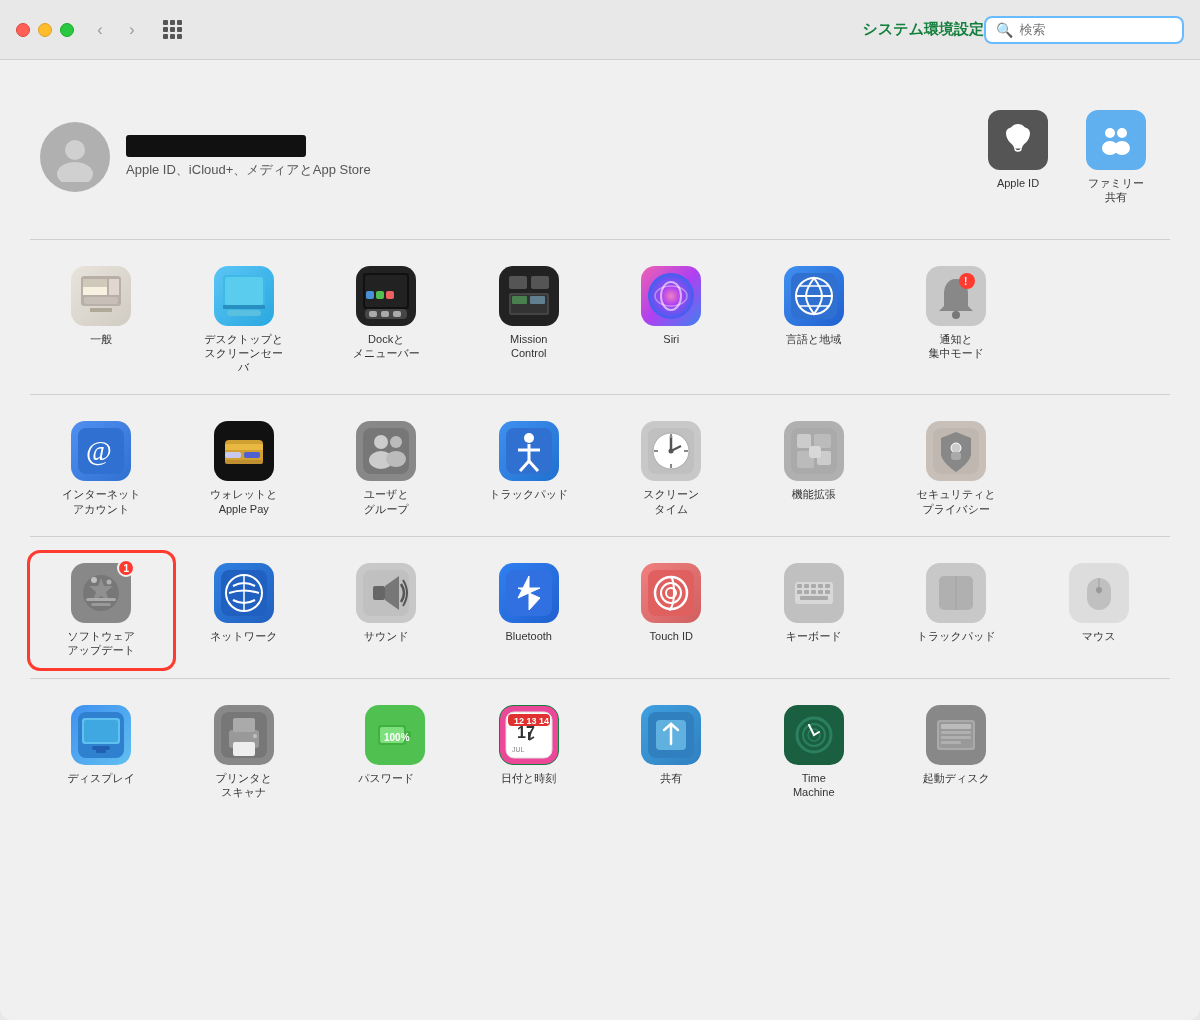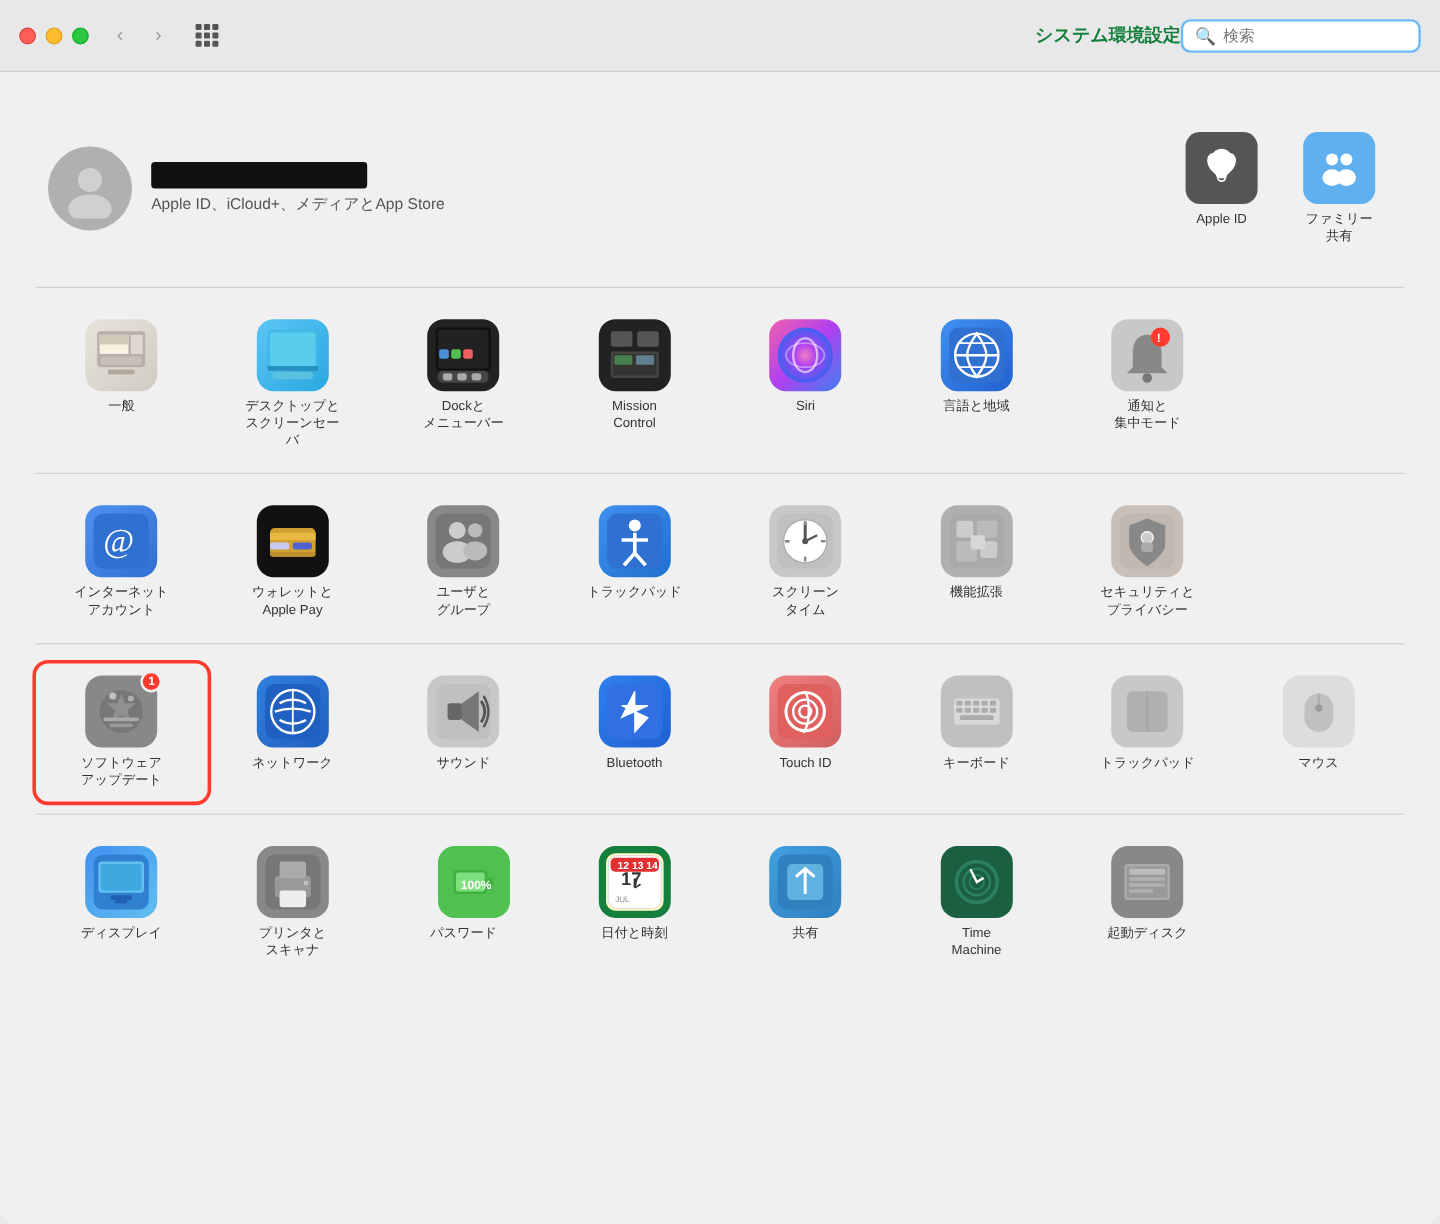--- a/index.html
+++ b/index.html
@@ -249,21 +249,21 @@
     .icon-network { background: linear-gradient(135deg, #3080e0, #2060c0); }
     .icon-bluetooth { background: linear-gradient(135deg, #3080f0, #2060d0); }
     .icon-sound { background: #c8c8c8; }
     .icon-touchid { background: linear-gradient(135deg, #f08080, #d06060); }
     .icon-keyboard { background: #c0c0c0; }
     .icon-trackpad { background: #c8c8c8; }
     .icon-mouse { background: #ddd; }
     .icon-display { background: linear-gradient(135deg, #4090f0, #60c0f0); }
     .icon-printer { background: #888; }
     .icon-battery { background: #50c050; margin-left: 17px; }
-    .icon-datetime { background: #fef9c3; border: 6px solid #15803d; align-items: center; }
+    .icon-datetime { background: #ec4899; border: 1px solid #15803d; align-items: center; }
     .icon-sharing { background: linear-gradient(135deg, #40a0e0, #3080c0); }
     .icon-timemachine { background: #1a6040; }
     .icon-startup { background: #888; }
     .apple-id-icon { background: #555; border-radius: 12px; }
     .family-icon { background: #60b0f0; border-radius: 12px; }
   </style>
 </head>
 <body>
 
 <div class="window">

